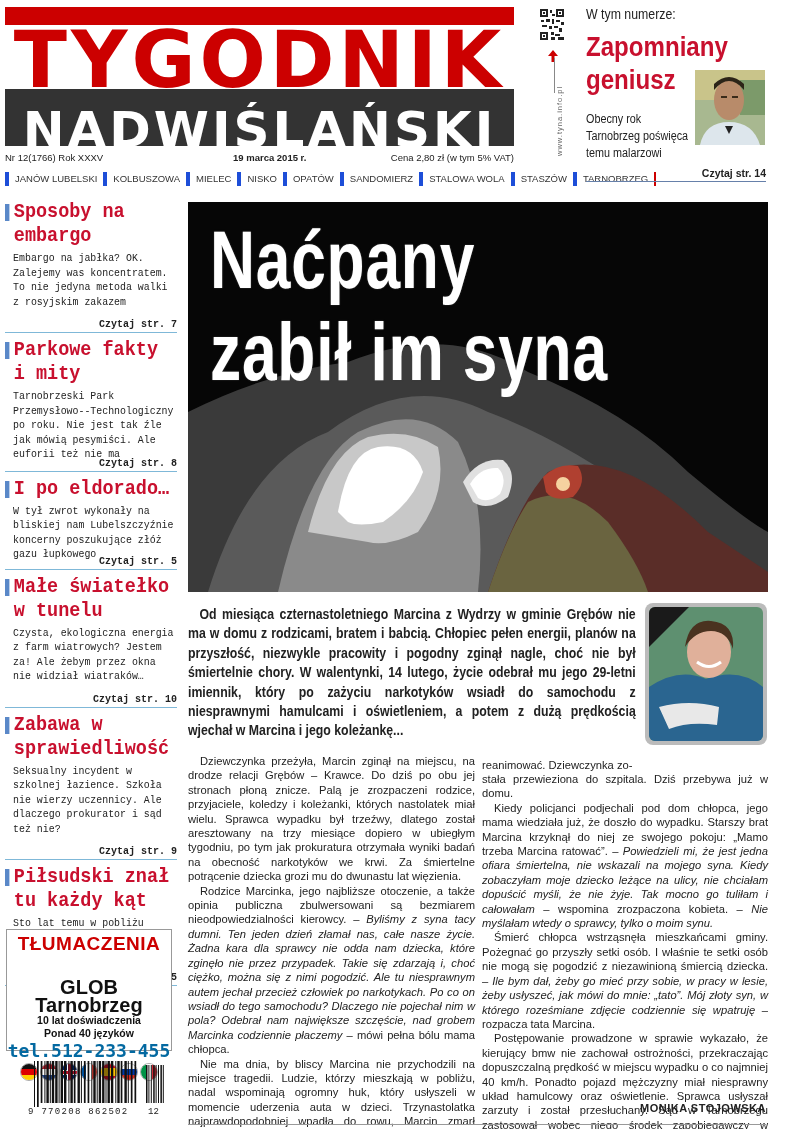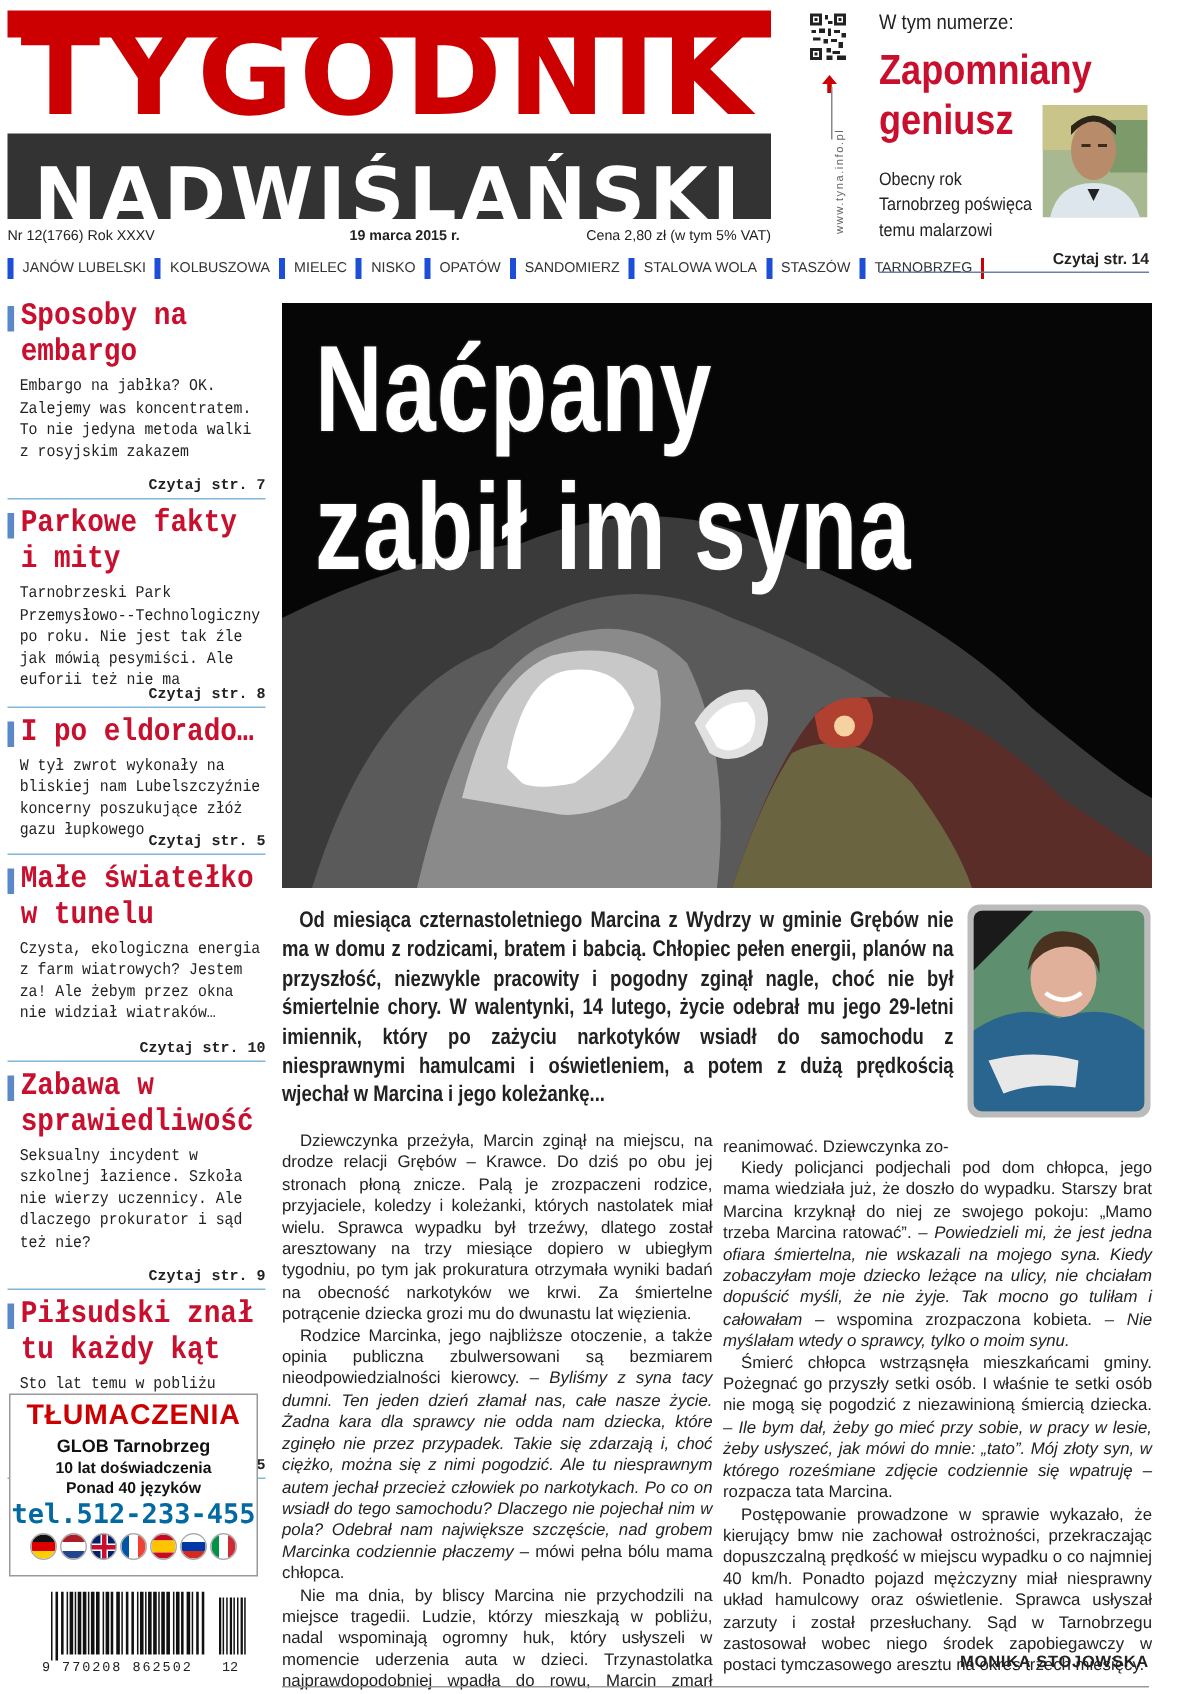--- a/index.html
+++ b/index.html
@@ -1,21 +1,21 @@
 <!DOCTYPE html>
 <html><head>
 <meta charset="utf-8">
 <style>
   * { box-sizing: border-box; margin: 0; padding: 0; }
   html, body { width: 800px; height: 1129px; background: #ffffff; overflow: hidden; }
   body { position: relative; font-family: "Liberation Sans", sans-serif; color: #1a1a1a; }
 
   
   .mast-red-bar { position: absolute; left: 5px; top: 7px; width: 509px; height: 18px; background: #cc0000; }
-  .mast-title-1 { position: absolute; left: 5px; top: 15px; width: 509px; height: 70px;
+  .mast-title-1 { position: absolute; left: 5px; top: 25px; width: 509px; height: 70px;
     font-family: "DejaVu Sans", sans-serif; font-weight: bold; font-size: 78px; color: #cc0000;
     letter-spacing: 4px; line-height: 70px; text-align: center; transform: scaleX(1.0); overflow: hidden; }
   .mast-black-bar { position: absolute; left: 5px; top: 89px; width: 509px; height: 57px; background: #333333; }
   .mast-title-2 { position: absolute; left: 5px; top: 102px; width: 509px; height: 57px;
     font-family: "DejaVu Sans", sans-serif; font-weight: bold; font-size: 50px; color: #ffffff;
     letter-spacing: 3px; line-height: 57px; text-align: center; overflow: hidden; }
   .issue-row { position: absolute; left: 5px; top: 152px; width: 509px; height: 14px; font-size: 9.5px; color: #222; }
   .issue-row .issue-no { position: absolute; left: 0; text-align: right; }
   .issue-row .issue-date { position: absolute; left: 228px; font-weight: bold; }
   .issue-row .issue-price { position: absolute; right: 0; }
@@ -44,21 +44,21 @@
   .sb-title { position: relative; padding-left: 10px; font-size: 21px; line-height: 24px; font-weight: bold; color: #c8102e;
     transform: scaleX(0.88); transform-origin: left; width: 195px; }
   .sb-marker { position: absolute; left: 0; top: 4px; width: 5px; height: 17px; background: #5a88c8; }
   .sb-text { font-size: 11px; line-height: 14.5px; color: #222; padding-left: 9px; margin-top: 3px; transform: scaleX(0.9); transform-origin: left; width: 190px; }
   .sb-read { text-align: right; font-size: 10px; font-weight: bold; color: #222; margin-top: 2px; }
   .sb-rule { height: 1px; background: #7fb8d8; margin-top: 2px; margin-bottom: 5px; }
 
   
   .ad { position: absolute; left: 6px; top: 929px; width: 166px; height: 122px; border: 1px solid #999; background: #fff; text-align: center; }
   .ad-title { font-size: 19px; font-weight: bold; color: #cc0000; line-height: 22px; margin-top: 3px; letter-spacing: 0.5px; }
-  .ad-name { font-size: 12px; font-weight: bold; color: #111; line-height: 18px; }
+  .ad-name { font-size: 20px; font-weight: bold; color: #111; line-height: 18px; margin-top: 23px; }
   .ad-line { font-size: 10.5px; font-weight: bold; color: #111; line-height: 13px; }
   .ad-phone { font-size: 18px; font-weight: bold; color: #0369a1; line-height: 22px; font-family: "DejaVu Sans Mono", monospace; }
   .ad-flags { display: flex; justify-content: center; gap: 2px; margin-top: 1px; }
   .flag { width: 18px; height: 18px; border-radius: 50%; overflow: hidden; border: 1px solid #aaa; display: flex; }
 
   
   .barcode { position: absolute; left: 28px; top: 1061px; width: 140px; height: 55px; }
 
   
   .hero { position: absolute; left: 188px; top: 202px; width: 580px; height: 390px; background: #050505; overflow: hidden; }
@@ -327,18 +327,19 @@
 </div>
 
 <div class="body-col col-1">
   <p>Dziewczynka przeżyła, Marcin zginął na miejscu, na drodze relacji Grębów – Krawce. Do dziś po obu jej stronach płoną znicze. Palą je zrozpaczeni rodzice, przyjaciele, koledzy i koleżanki, których nastolatek miał wielu. Sprawca wypadku był trzeźwy, dlatego został aresztowany na trzy miesiące dopiero w ubiegłym tygodniu, po tym jak prokuratura otrzymała wyniki badań na obecność narkotyków we krwi. Za śmiertelne potrącenie dziecka grozi mu do dwunastu lat więzienia.</p>
   <p><span>Rodzice Marcinka, jego najbliższe otoczenie, a także opinia publiczna zbulwersowani są bezmiarem nieodpowiedzialności kierowcy. </span><i>– Byliśmy z syna tacy dumni. Ten jeden dzień złamał nas, całe nasze życie. Żadna kara dla sprawcy nie odda nam dziecka, które zginęło nie przez przypadek. Takie się zdarzają i, choć ciężko, można się z nimi pogodzić. Ale tu niesprawnym autem jechał przecież człowiek po narkotykach. Po co on wsiadł do tego samochodu? Dlaczego nie pojechał nim w pola? Odebrał nam największe szczęście, nad grobem Marcinka codziennie płaczemy</i><span> – mówi pełna bólu mama chłopca.</span></p>
   <p>Nie ma dnia, by bliscy Marcina nie przychodzili na miejsce tragedii. Ludzie, którzy mieszkają w pobliżu, nadal wspominają ogromny huk, który usłyszeli w momencie uderzenia auta w dzieci. Trzynastolatka najprawdopodobniej wpadła do rowu, Marcin zmarł bardzo szybko, pomimo że mieszkająca w pobliżu kobieta próbowała go</p>
 </div>
 
 <div class="body-col col-2a">reanimować. Dziewczynka zo-</div>
 <div class="body-col col-2">
+  <div>stała przewieziona do szpitala. Dziś przebywa już w domu.</div>
   <p><span>Kiedy policjanci podjechali pod dom chłopca, jego mama wiedziała już, że doszło do wypadku. Starszy brat Marcina krzyknął do niej ze swojego pokoju: „Mamo trzeba Marcina ratować”. </span><i>– Powiedzieli mi, że jest jedna ofiara śmiertelna, nie wskazali na mojego syna. Kiedy zobaczyłam moje dziecko leżące na ulicy, nie chciałam dopuścić myśli, że nie żyje. Tak mocno go tuliłam i całowałam</i><span> – wspomina zrozpaczona kobieta. </span><i>– Nie myślałam wtedy o sprawcy, tylko o moim synu.</i></p>
   <p><span>Śmierć chłopca wstrząsnęła mieszkańcami gminy. Pożegnać go przyszły setki osób. I właśnie te setki osób nie mogą się pogodzić z niezawinioną śmiercią dziecka. </span><i>– Ile bym dał, żeby go mieć przy sobie, w pracy w lesie, żeby usłyszeć, jak mówi do mnie: „tato”. Mój złoty syn, w którego roześmiane zdjęcie codziennie się wpatruję</i><span> – rozpacza tata Marcina.</span></p>
   <p>Postępowanie prowadzone w sprawie wykazało, że kierujący bmw nie zachował ostrożności, przekraczając dopuszczalną prędkość w miejscu wypadku o co najmniej 40 km/h. Ponadto pojazd mężczyzny miał niesprawny układ hamulcowy oraz oświetlenie. Sprawca usłyszał zarzuty i został przesłuchany. Sąd w Tarnobrzegu zastosował wobec niego środek zapobiegawczy w postaci tymczasowego aresztu na okres trzech miesięcy.</p>
 </div>
 <div class="byline">MONIKA STOJOWSKA</div>
 <div class="bottom-rule"></div>
 
 </body></html>

